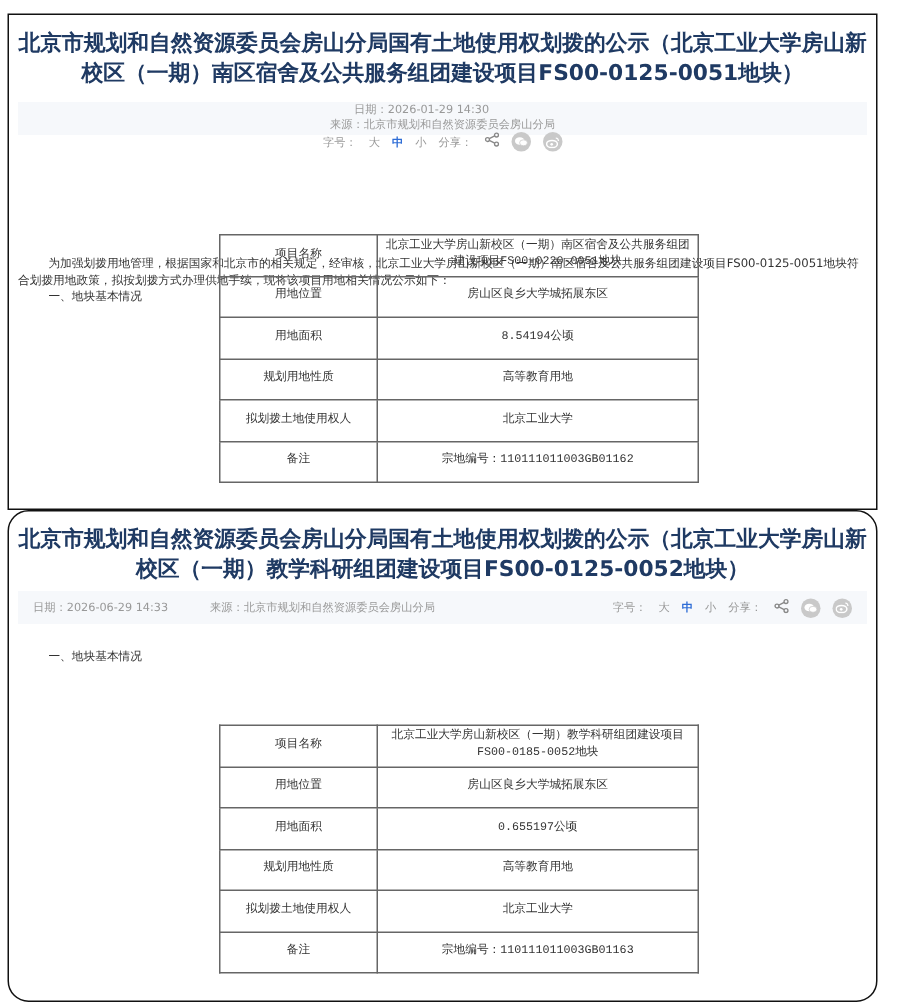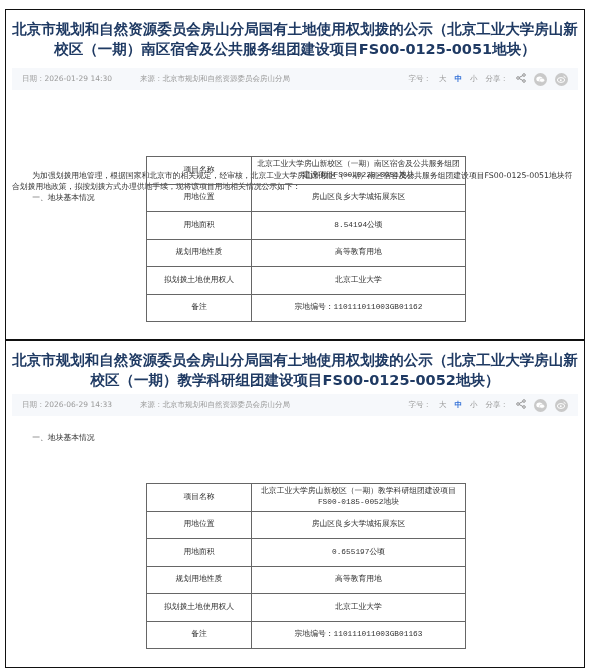--- a/index.html
+++ b/index.html
@@ -7,21 +7,21 @@
   body { font-family: "DejaVu Sans", "Liberation Sans", sans-serif; color: #333; position: relative; }
 
   .panel {
     position: absolute;
     left: 5px;
     width: 580px;
     border: 1.5px solid #111;
     background: #fff;
   }
   #panel-1 { top: 9px; height: 331px; }
-  #panel-2 { top: 340px; height: 328px; border-bottom: 1.5px solid #111; }
+  #panel-2 { top: 340px; height: 328px; border-bottom: 1.5px solid #111; border-radius: 14px; }
 
   .title {
     text-align: center;
     font-size: 14.5px;
     line-height: 20px;
     color: #1f3a63;
     padding: 9px 6px 0 6px;
     letter-spacing: 0;
   }
 
@@ -30,21 +30,21 @@
     left: 6px;
     right: 6px;
     height: 22px;
     background: #f6f8fb;
     font-size: 7.5px;
     color: #999;
     display: flex;
     align-items: center;
     padding: 0 10px;
   }
-  #panel-1 .meta-bar { top: 58px; }
+  #panel-1 .meta-bar { top: 58px; flex-direction: column; }
   #panel-2 .meta-bar { top: 53px; }
 
   .meta-date { width: 118px; }
   .meta-source { flex: 1; font-family: Liberation Mono, monospace; }
   .meta-right { display: flex; align-items: center; gap: 8px; }
   .font-size-opt { cursor: pointer; }
   .font-size-opt.active { color: #2d6cd6; font-weight: bold; }
   .share-icon { font-size: 10px; color: #888; }
   .round-icon {
     width: 13px; height: 13px; border-radius: 50%;

